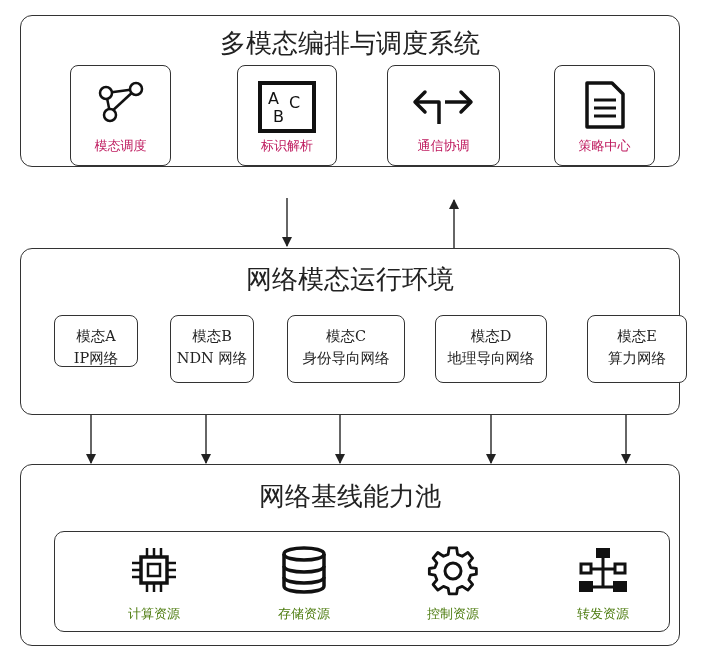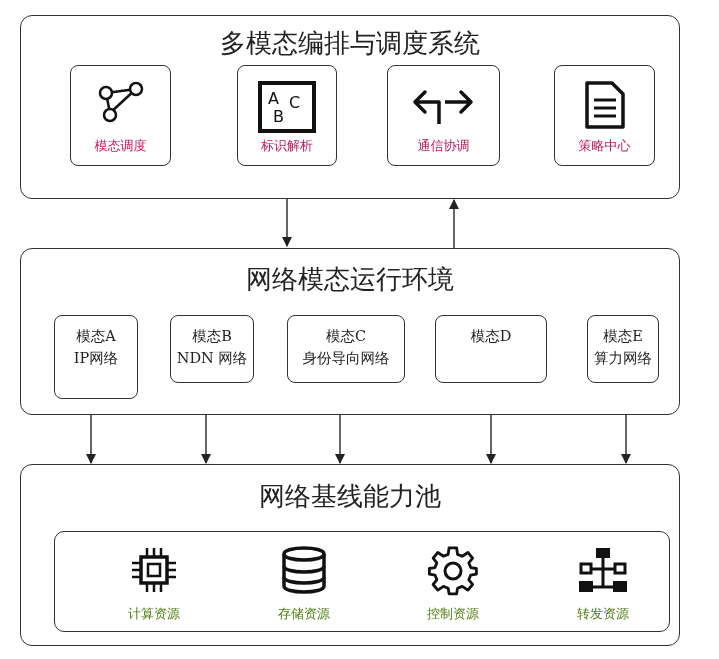--- a/index.html
+++ b/index.html
@@ -34,21 +34,21 @@
   <line x1="287" y1="198" x2="287" y2="246" stroke="#333" stroke-width="1.5" marker-end="url(#arr)"></line>
   <line x1="454" y1="248" x2="454" y2="200" stroke="#333" stroke-width="1.5" marker-end="url(#arr)"></line>
 
   <line x1="91" y1="382" x2="91" y2="463" stroke="#333" stroke-width="1.5" marker-end="url(#arr)"></line>
   <line x1="206" y1="382" x2="206" y2="463" stroke="#333" stroke-width="1.5" marker-end="url(#arr)"></line>
   <line x1="340" y1="382" x2="340" y2="463" stroke="#333" stroke-width="1.5" marker-end="url(#arr)"></line>
   <line x1="491" y1="382" x2="491" y2="463" stroke="#333" stroke-width="1.5" marker-end="url(#arr)"></line>
   <line x1="626" y1="382" x2="626" y2="463" stroke="#333" stroke-width="1.5" marker-end="url(#arr)"></line>
 </svg>
 
-<div class="layer" style="left:20px; top:15px; width:660px; height:184px;">
+<div class="layer" style="left:20px; top:15px; width:660px; height:152px;">
   <div class="layer-title" style="top:10px;">多模态编排与调度系统</div>
 </div>
 
 <div class="node" style="left:70px; top:65px; width:101px; height:101px;">
   <svg class="icon" width="60" height="50" viewBox="0 0 60 50">
     <line x1="15" y1="13" x2="45" y2="9" stroke="#111" stroke-width="2.5"></line>
     <line x1="15" y1="13" x2="19" y2="33" stroke="#111" stroke-width="2.5"></line>
     <line x1="45" y1="9" x2="19" y2="33" stroke="#111" stroke-width="2.5"></line>
     <circle cx="15" cy="13" r="6" fill="#fff" stroke="#111" stroke-width="2.5"></circle>
     <circle cx="45" cy="9" r="6" fill="#fff" stroke="#111" stroke-width="2.5"></circle>
@@ -84,36 +84,37 @@
     <line x1="12" y1="28" x2="34" y2="28" stroke="#111" stroke-width="3"></line>
     <line x1="12" y1="36" x2="34" y2="36" stroke="#111" stroke-width="3"></line>
   </svg>
   <div class="label">策略中心</div>
 </div>
 
 <div class="layer" style="left:20px; top:248px; width:660px; height:167px;">
   <div class="layer-title" style="top:13px;">网络模态运行环境</div>
 </div>
 
-<div class="mode" style="left:54px; top:315px; width:84px; height:84px;">
+<div class="mode" style="left:54px; top:315px; width:84px; height:52px;">
   <div>模态A</div>
   <div>IP网络</div>
 </div>
 <div class="mode" style="left:170px; top:315px; width:84px; height:68px;">
   <div>模态B</div>
   <div>NDN 网络</div>
 </div>
 <div class="mode" style="left:287px; top:315px; width:118px; height:68px;">
   <div>模态C</div>
   <div>身份导向网络</div>
 </div>
 <div class="mode" style="left:435px; top:315px; width:112px; height:68px;">
   <div>模态D</div>
+  <div>地理导向网络</div>
 </div>
-<div class="mode" style="left:587px; top:315px; width:72px; height:68px;">
+<div class="mode" style="left:587px; top:315px; width:100px; height:68px;">
   <div>模态E</div>
   <div>算力网络</div>
 </div>
 
 <div class="layer" style="left:20px; top:464px; width:660px; height:182px;">
   <div class="layer-title" style="top:14px;">网络基线能力池</div>
 </div>
 
 <div class="inner" style="left:54px; top:531px; width:616px; height:101px;"></div>
 

